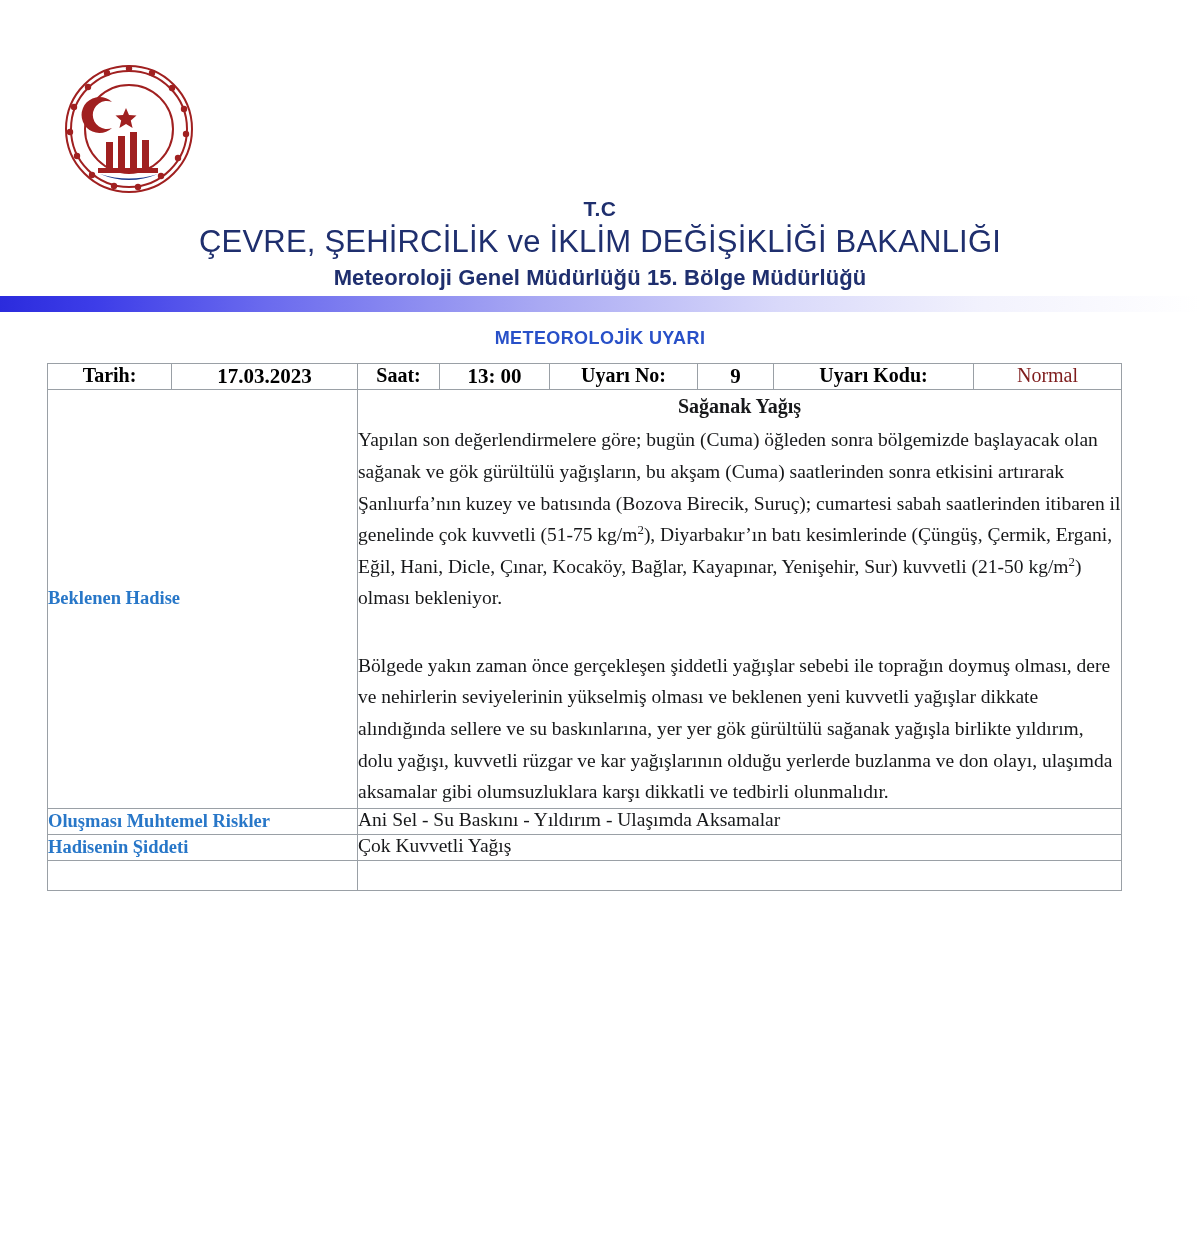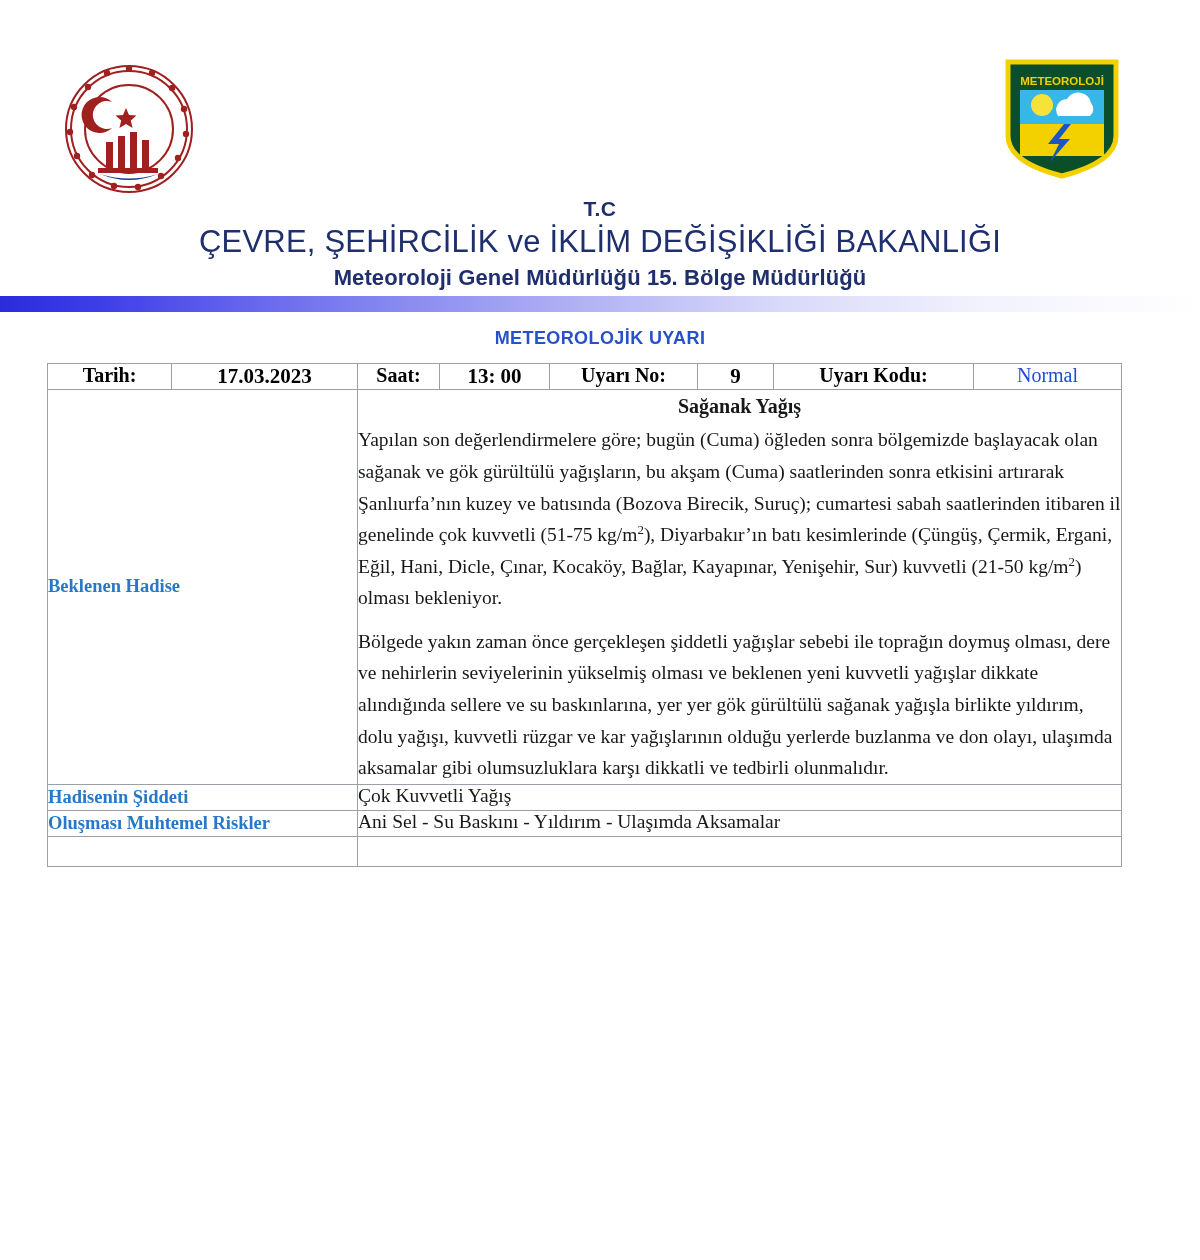--- a/index.html
+++ b/index.html
@@ -125,21 +125,21 @@
     font-weight: bold;
     font-size: 21px;
     color: #000;
     text-align: center;
     padding: 16px 6px 16px 6px;
   }
   .cell-val-normal {
     font-family: "Liberation Serif", serif;
     font-weight: normal;
     font-size: 20px;
-    color: #1d4ed8;
+    color: #7f1d1d;
     text-align: center;
     padding: 16px 6px 16px 6px;
   }
 
   
   .rowlabel {
     font-family: "Liberation Serif", serif;
     font-weight: bold;
     font-size: 18.5px;
     color: #2877c8;
@@ -156,21 +156,21 @@
     color: #17181a;
     text-align: left;
   }
   .content .centerhead {
     text-align: center;
     font-weight: bold;
     font-size: 20px;
     margin-bottom: 2px;
   }
   .content p { margin: 0 0 0 0; }
-  .content p + p { margin-top: 12px; }
+  .content p + p { margin-top: 36px; }
   sup { font-size: 0.66em; vertical-align: super; }
 
   .time-cell {
     padding: 14px 22px 12px 22px;
     font-size: 19px;
     color: #17181a;
     vertical-align: bottom;
   }
   .simple-cell {
     padding: 14px 22px 14px 22px;
@@ -214,32 +214,20 @@
         <rect x="44" y="80" width="7" height="26"></rect>
         <rect x="56" y="74" width="7" height="32"></rect>
         <rect x="68" y="70" width="7" height="36"></rect>
         <rect x="80" y="78" width="7" height="28"></rect>
         <rect x="36" y="106" width="60" height="5"></rect>
       </g>
       <path d="M38 112 q29 12 58 0 q-29 9 -58 0 z" fill="#1a3a8f"></path>
     </svg>
   </div>
 
-  <div class="mgm-logo">
-    <svg viewBox="0 0 120 122" width="120" height="122" aria-hidden="true">
-      <path d="M6 4 h108 v74 q0 26 -54 40 q-54 -14 -54 -40 z" fill="#0a4f2a" stroke="#f3d000" stroke-width="5"></path>
-      <path d="M14 12 h92 v64 q0 21 -46 34 q-46 -13 -46 -34 z" fill="#0a4f2a"></path>
-      <text x="60" y="27" text-anchor="middle" font-family="Liberation Sans, sans-serif" font-size="11.5" font-weight="bold" fill="#f3d000">METEOROLOJİ</text>
-      <rect x="18" y="32" width="84" height="34" fill="#35b7e8"></rect>
-      <circle cx="40" cy="47" r="11" fill="#f7e23a"></circle>
-      <path d="M56 58 a11 11 0 0 1 9 -17 a13 13 0 0 1 24 4 a9 9 0 0 1 -1 13 z" fill="#ffffff"></path>
-      <rect x="18" y="66" width="84" height="32" fill="#f3d000"></rect>
-      <path d="M62 66 l-16 20 h11 l-9 18 l20 -23 h-11 l12 -15 z" fill="#1a56c8"></path>
-    </svg>
-  </div>
 
   <div class="title-block">
     <div class="title-tc">T.C</div>
     <div class="title-main">ÇEVRE, ŞEHİRCİLİK ve İKLİM DEĞİŞİKLİĞİ BAKANLIĞI</div>
     <div class="title-sub">Meteoroloji Genel Müdürlüğü 15. Bölge Müdürlüğü</div>
   </div>
 
   <div class="rule"></div>
 </div>
 
@@ -274,27 +262,27 @@
       <td colspan="2" class="rowlabel mid">Beklenen Hadise</td>
       <td colspan="6" class="content">
         <div class="centerhead">Sağanak Yağış</div>
         <p><span>Yapılan son değerlendirmelere göre; bugün (Cuma) öğleden sonra bölgemizde başlayacak olan sağanak ve gök gürültülü yağışların, bu akşam (Cuma) saatlerinden sonra etkisini artırarak Şanlıurfa’nın kuzey ve batısında (Bozova Birecik, Suruç); cumartesi sabah saatlerinden itibaren il genelinde çok kuvvetli (51-75 kg/m</span><sup>2</sup><span>), Diyarbakır’ın batı kesimlerinde (Çüngüş, Çermik, Ergani, Eğil, Hani, Dicle, Çınar, Kocaköy, Bağlar, Kayapınar, Yenişehir, Sur) kuvvetli (21-50 kg/m</span><sup>2</sup><span>) olması bekleniyor.</span></p>
         <p>Bölgede yakın zaman önce gerçekleşen şiddetli yağışlar sebebi ile toprağın doymuş olması, dere ve nehirlerin seviyelerinin yükselmiş olması ve beklenen yeni kuvvetli yağışlar dikkate alındığında sellere ve su baskınlarına, yer yer gök gürültülü sağanak yağışla birlikte yıldırım, dolu yağışı, kuvvetli rüzgar ve kar yağışlarının olduğu yerlerde buzlanma ve don olayı, ulaşımda aksamalar gibi olumsuzluklara karşı dikkatli ve tedbirli olunmalıdır.</p>
       </td>
     </tr>
 
 
     <tr>
+      <td colspan="2" class="rowlabel mid">Oluşması Muhtemel Riskler</td>
+      <td colspan="6" class="simple-cell">Ani Sel - Su Baskını - Yıldırım - Ulaşımda Aksamalar</td>
+    </tr>
+
+    <tr>
       <td colspan="2" class="rowlabel mid">Hadisenin Şiddeti</td>
       <td colspan="6" class="simple-cell">Çok Kuvvetli Yağış</td>
-    </tr>
-
-    <tr>
-      <td colspan="2" class="rowlabel mid">Oluşması Muhtemel Riskler</td>
-      <td colspan="6" class="simple-cell">Ani Sel - Su Baskını - Yıldırım - Ulaşımda Aksamalar</td>
     </tr>
 
     <tr>
       <td colspan="2" class="rowlabel" style="height:30px"></td>
       <td colspan="6" class="simple-cell" style="height:30px"></td>
     </tr>
   </tbody>
     </table>
 </div>
 

